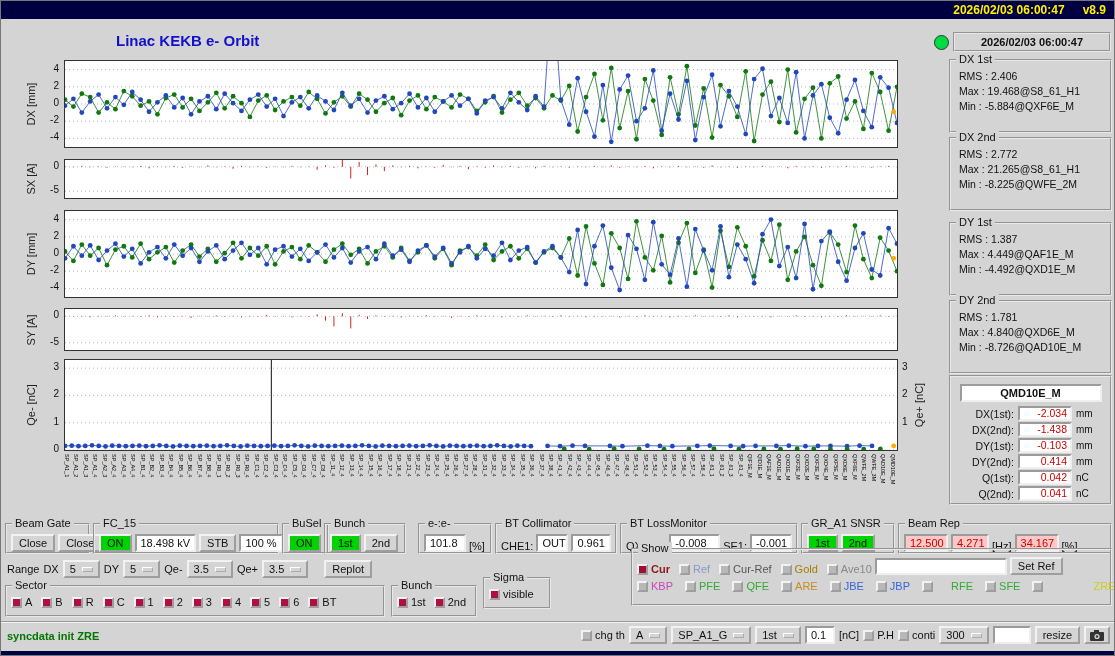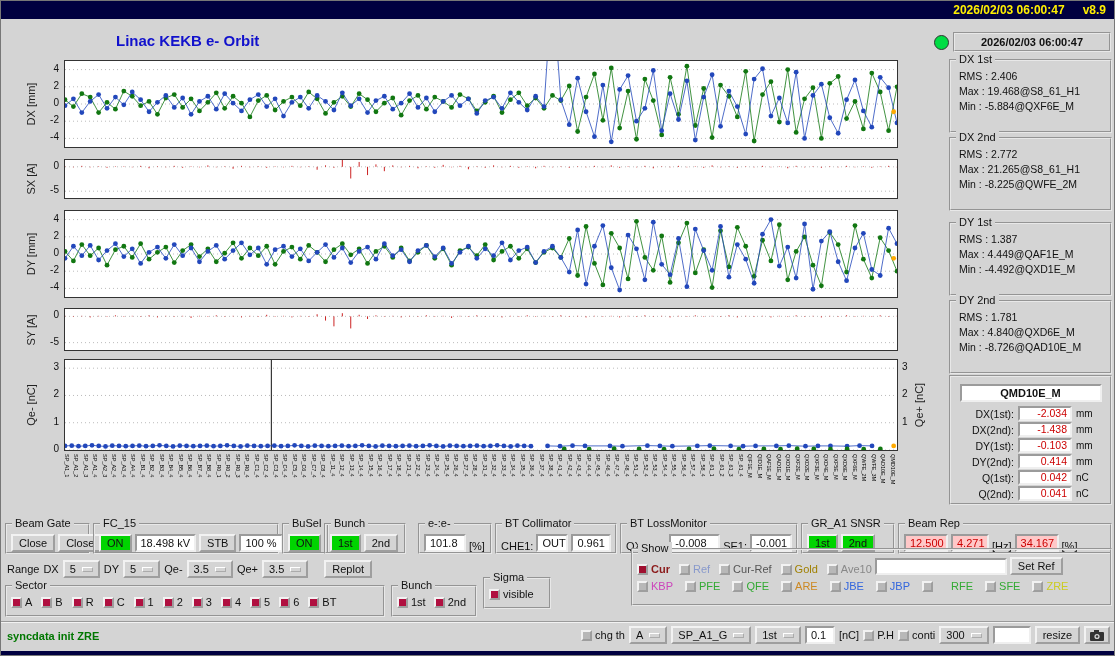--- a/index.html
+++ b/index.html
@@ -1197,21 +1197,21 @@
           <span class="ck">
             <span class="chk" style="background: rgb(184, 184, 184);"></span>
             <span class="flat" style="color: rgb(51, 170, 51); margin-left: 15px;">RFE</span>
           </span>
           <span class="ck">
             <span class="chk" style="background: rgb(184, 184, 184);"></span>
             <span class="flat" style="color: rgb(51, 170, 51);">SFE</span>
           </span>
           <span class="ck">
             <span class="chk" style="background: rgb(184, 184, 184);"></span>
-            <span class="flat" style="color: rgb(204, 204, 34);">ZRE</span>
+            <span class="flat" style="color: rgb(204, 204, 34); margin-left: 47px;">ZRE</span>
           </span>
         </span>
     </div>
   </div>
 
   <div class="group" style="left:4px;top:584px;width:380px;height:32px">
     <span class="glabel">Sector</span>
     <div class="grow" style="gap:9px">
         <span class="ck">
           <span class="chk" style="background: rgb(176, 16, 64);"></span>

